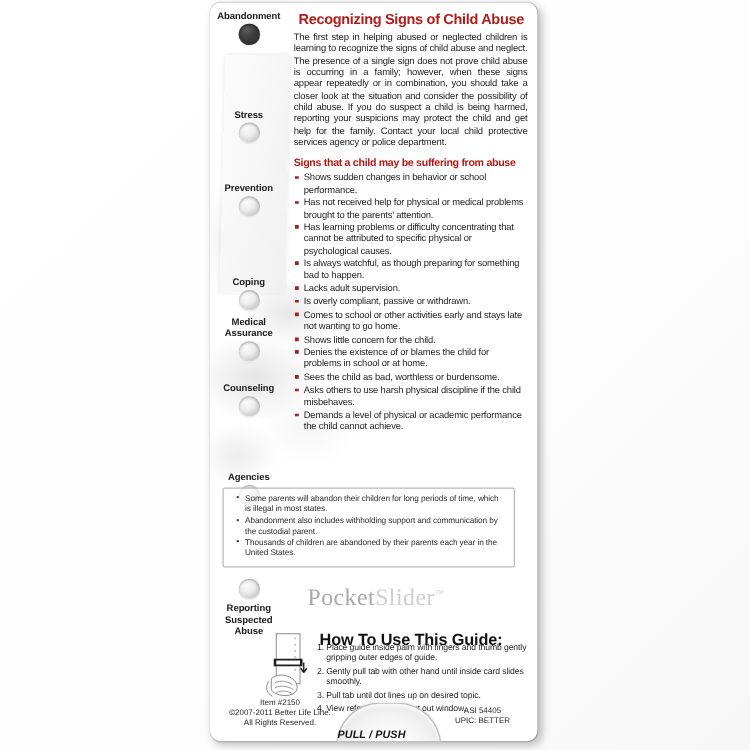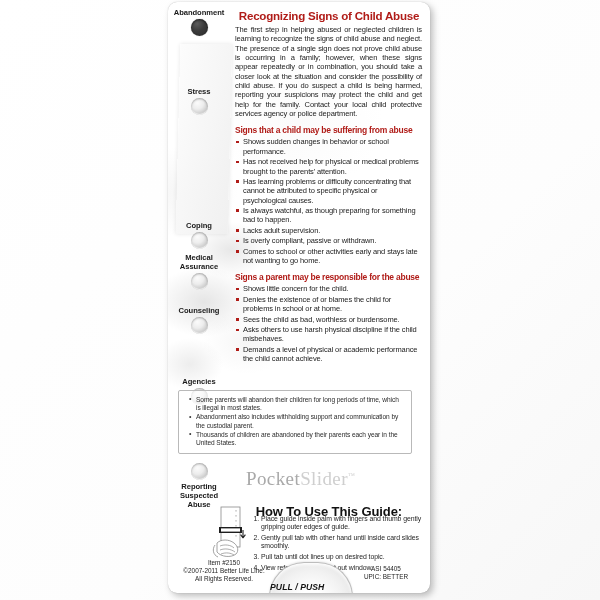--- a/index.html
+++ b/index.html
@@ -312,20 +312,24 @@
       <div class="tab-item" style="top:6px;">
         <div class="tab-label">Abandonment</div>
         <div class="tab-dot active"></div>
       </div>
 
       <div class="tab-item" style="top:85px;">
         <div class="tab-label">Stress</div>
         <div class="tab-dot"></div>
       </div>
 
+      <div class="tab-item" style="top:144px;">
+        <div class="tab-label">Prevention</div>
+        <div class="tab-dot"></div>
+      </div>
 
       <div class="tab-item" style="top:203px;margin-top:16px;">
         <div class="tab-label">Coping</div>
         <div class="tab-dot"></div>
       </div>
 
       <div class="tab-item" style="top:251px;">
         <div class="tab-label wrap" style="padding:0 4px;">Medical Assurance</div>
         <div class="tab-dot"></div>
       </div>
@@ -357,21 +361,20 @@
       <ul class="bullets">
         <li>Shows sudden changes in behavior or school performance.</li>
         <li>Has not received help for physical or medical problems brought to the parents’ attention.</li>
         <li>Has learning problems or difficulty concentrating that cannot be attributed to specific physical or psychological causes.</li>
         <li>Is always watchful, as though preparing for something bad to happen.</li>
         <li>Lacks adult supervision.</li>
         <li>Is overly compliant, passive or withdrawn.</li>
         <li>Comes to school or other activities early and stays late not wanting to go home.</li>
       </ul>
 
-      <div class="sec-head">Signs a parent may be responsible for the abuse</div>
       <ul class="bullets">
         <li>Shows little concern for the child.</li>
         <li>Denies the existence of or blames the child for problems in school or at home.</li>
         <li>Sees the child as bad, worthless or burdensome.</li>
         <li>Asks others to use harsh physical discipline if the child misbehaves.</li>
         <li>Demands a level of physical or academic performance the child cannot achieve.</li>
       </ul>
 
     </div>
 

